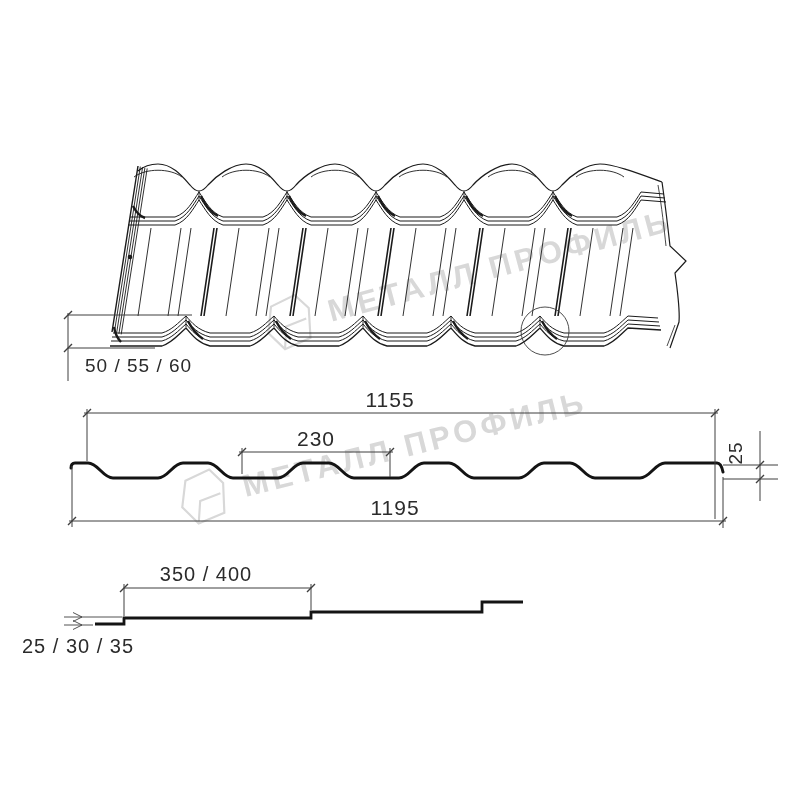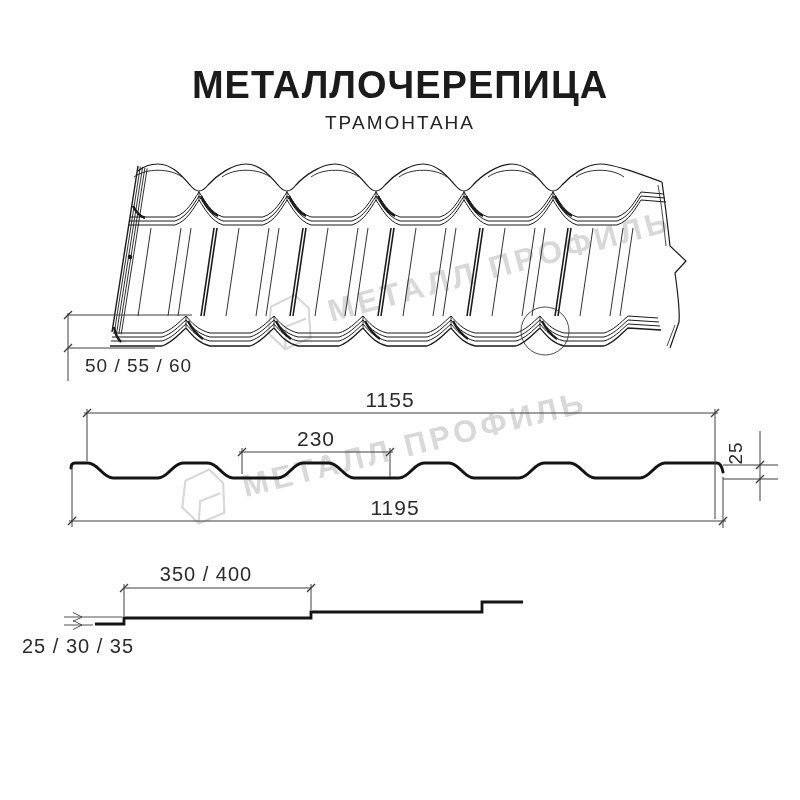--- a/index.html
+++ b/index.html
@@ -35,22 +35,20 @@
     <span class="wm-text">МЕТАЛЛ ПРОФИЛЬ</span>
   </div>
   <div class="watermark wm2" style="color:#d8d8d8;">
     <svg width="55" height="55" viewBox="0 0 64 64">
       <path d="M6 38 L17 9 L47 3 L59 22 L52 56 L20 61 Z" fill="none" stroke="#d8d8d8" stroke-width="2.5"></path>
       <path d="M20 61 L28 36 L53 33" fill="none" stroke="#d8d8d8" stroke-width="2.5"></path>
     </svg>
     <span class="wm-text">МЕТАЛЛ ПРОФИЛЬ</span>
   </div>
 
-  <div class="title hdr">МЕТАЛЛОЧЕРЕПИЦА</div>
-  <div class="subtitle hdr">ТРАМОНТАНА</div>
 
   <svg class="draw" width="800" height="800" viewBox="0 0 800 800">
 
     <g stroke="#1b1b1b" fill="none">
 
       <path stroke-width="1.2" d="M138 171 C144 166 150 164 158 164 C172 164 182 176 190 185 C194 190 197 191 199 191 C201 191 204 190 208 185 C216 176 232 164 246 164 C260 164 270 176 278 185 C282 190 285 191 287 191 C289 191 292 190 296 185 C304 176 321 164 335 164 C349 164 359 176 367 185 C371 190 374 191 376 191 C378 191 381 190 385 185 C393 176 409 164 423 164 C437 164 447 176 455 185 C459 190 462 191 464 191 C466 191 469 190 473 185 C481 176 498 164 512 164 C526 164 536 176 544 185 C548 190 551 191 553 191 C555 191 558 190 562 185 C570 176 586 164 600 164 C614 164 640 174 662 182"></path>
 
       <path stroke-width="0.9" d="M134 177 C146 168 170 168 182 177 M222 177 C234 168 258 168 270 177 M311 177 C323 168 347 168 359 177 M399 177 C411 168 435 168 447 177 M488 177 C500 168 524 168 536 177 M576 177 C588 168 612 168 624 177"></path>
 
       <path stroke-width="1" d="M130 217 L175 217 C187 213 193 201 199 192 C205 201 211 213 223 217 L263 217 C275 213 281 201 287 192 C293 201 299 213 311 217 L352 217 C364 213 370 201 376 192 C382 201 388 213 400 217 L440 217 C452 213 458 201 464 192 C470 201 476 213 488 217 L529 217 C541 213 547 201 553 192 C559 201 565 213 577 217 L617 217 C629 213 635 201 641 192 L664 194"></path>

